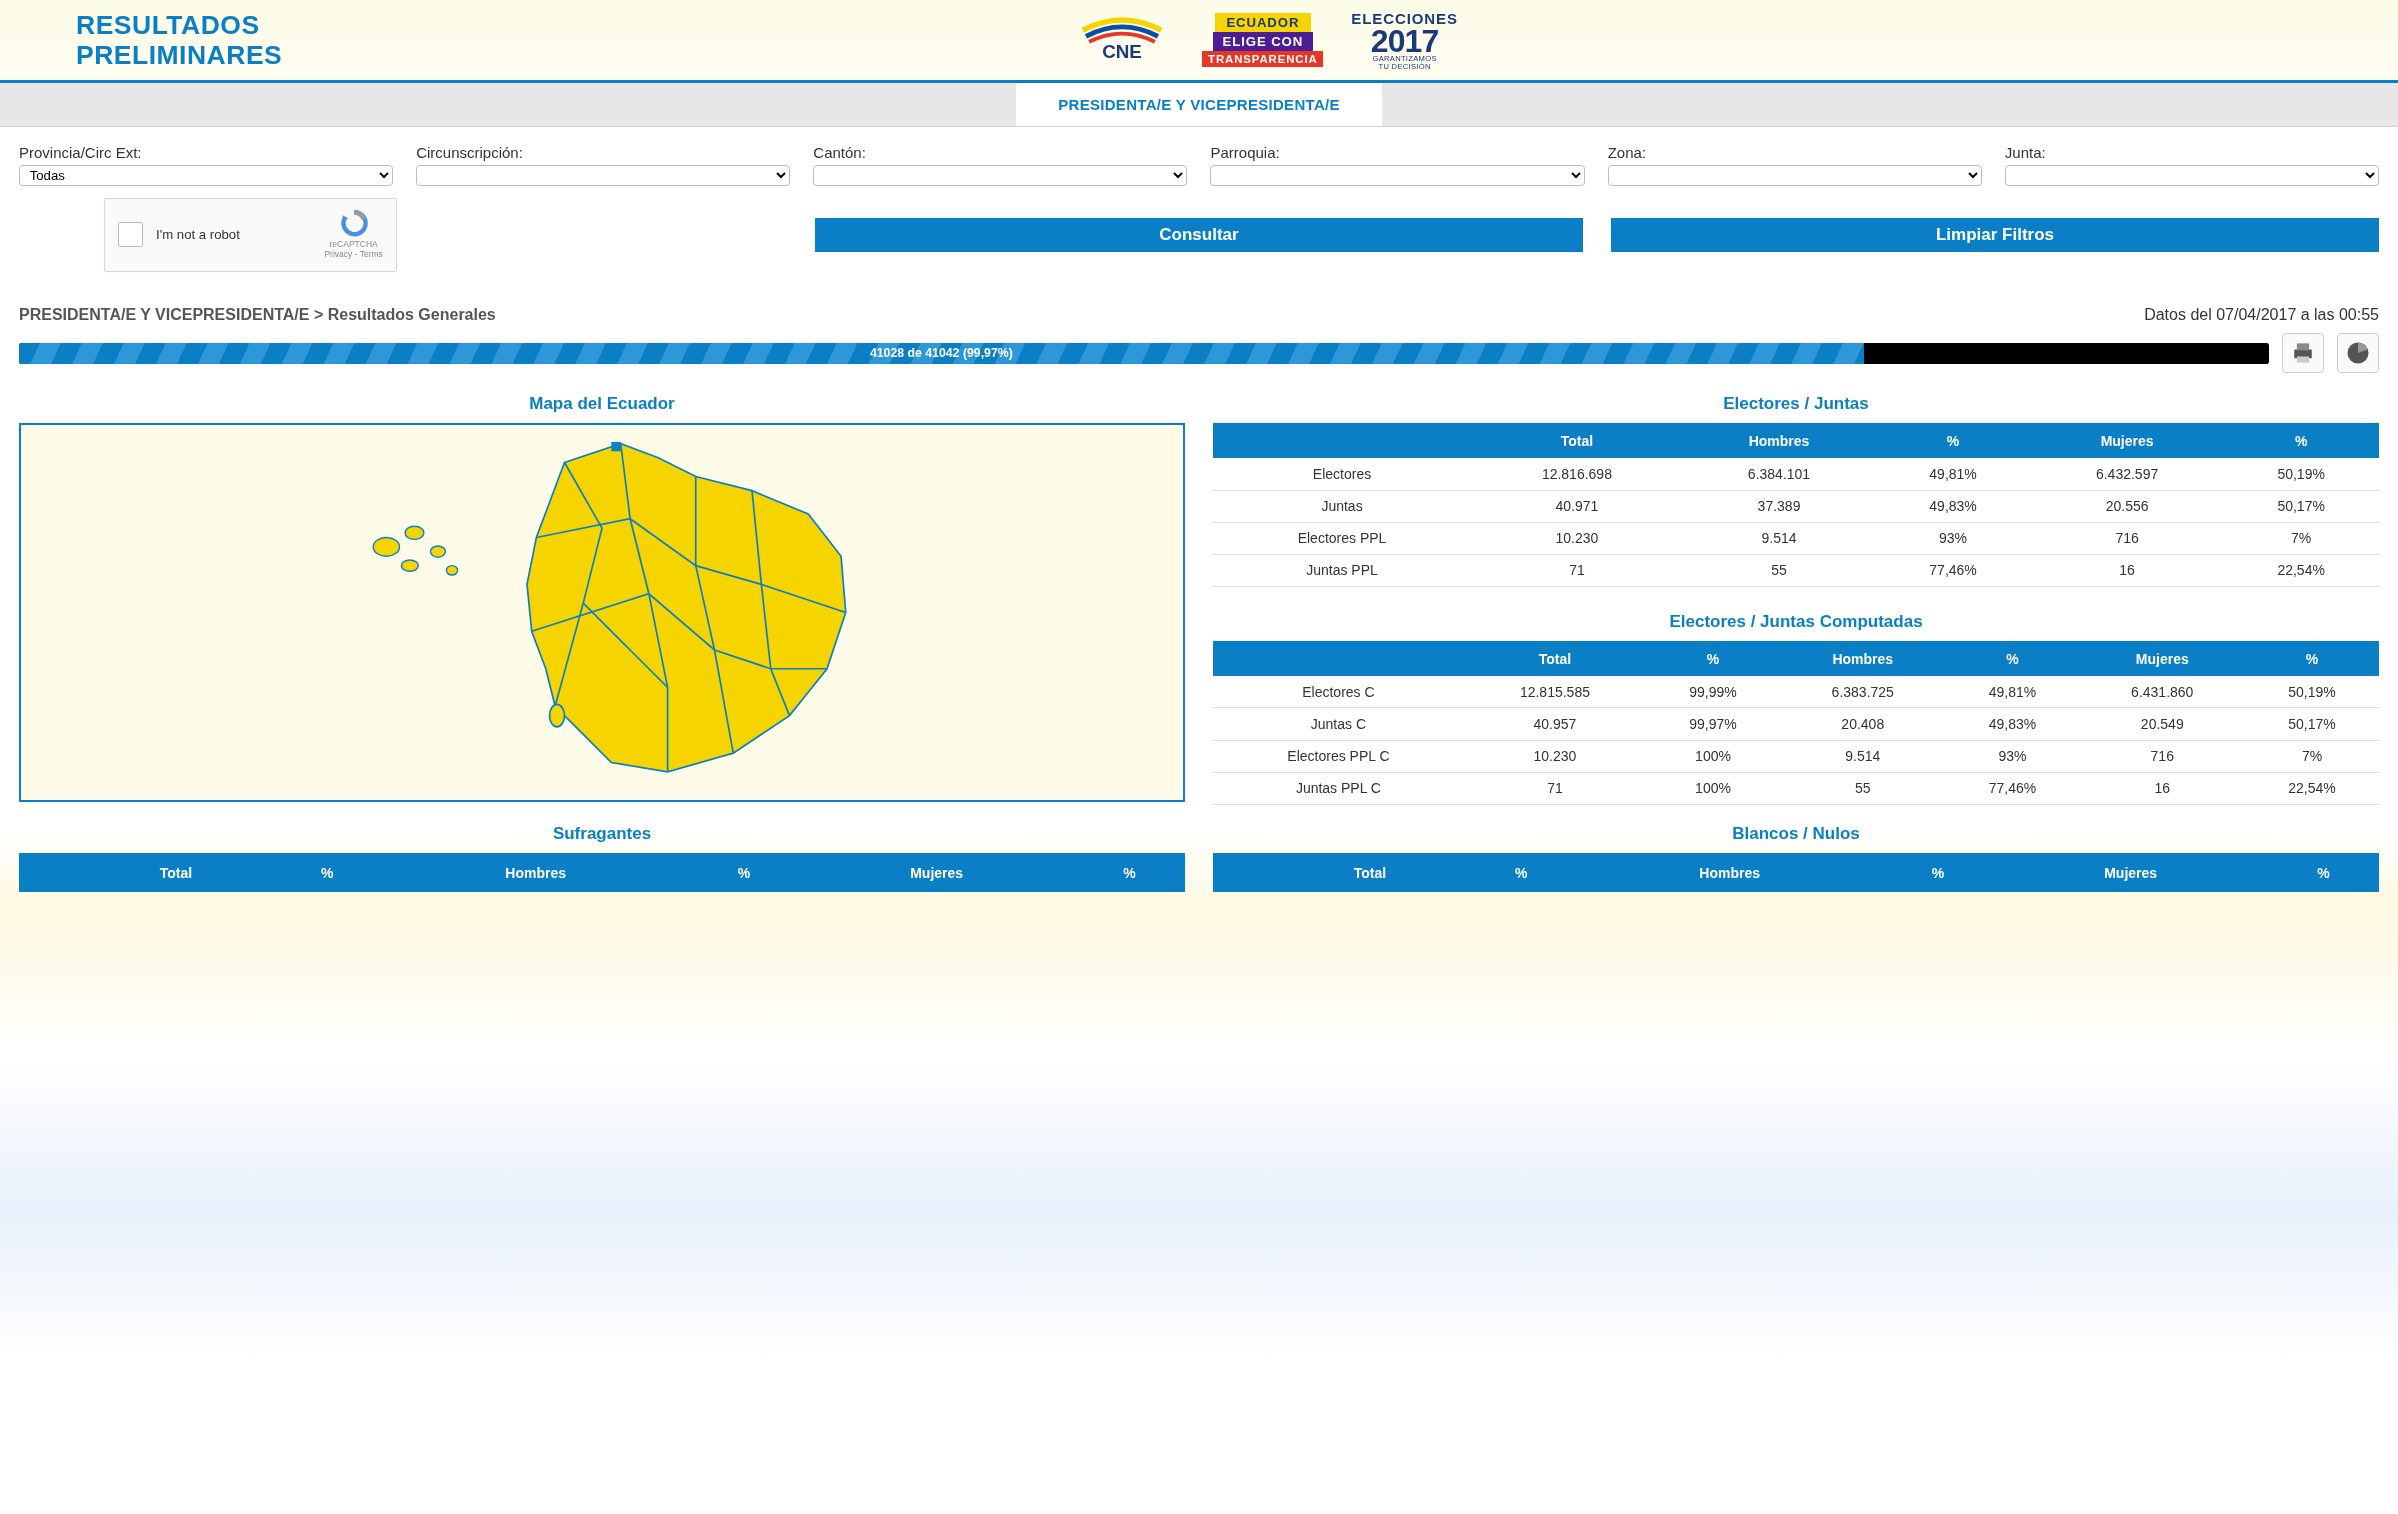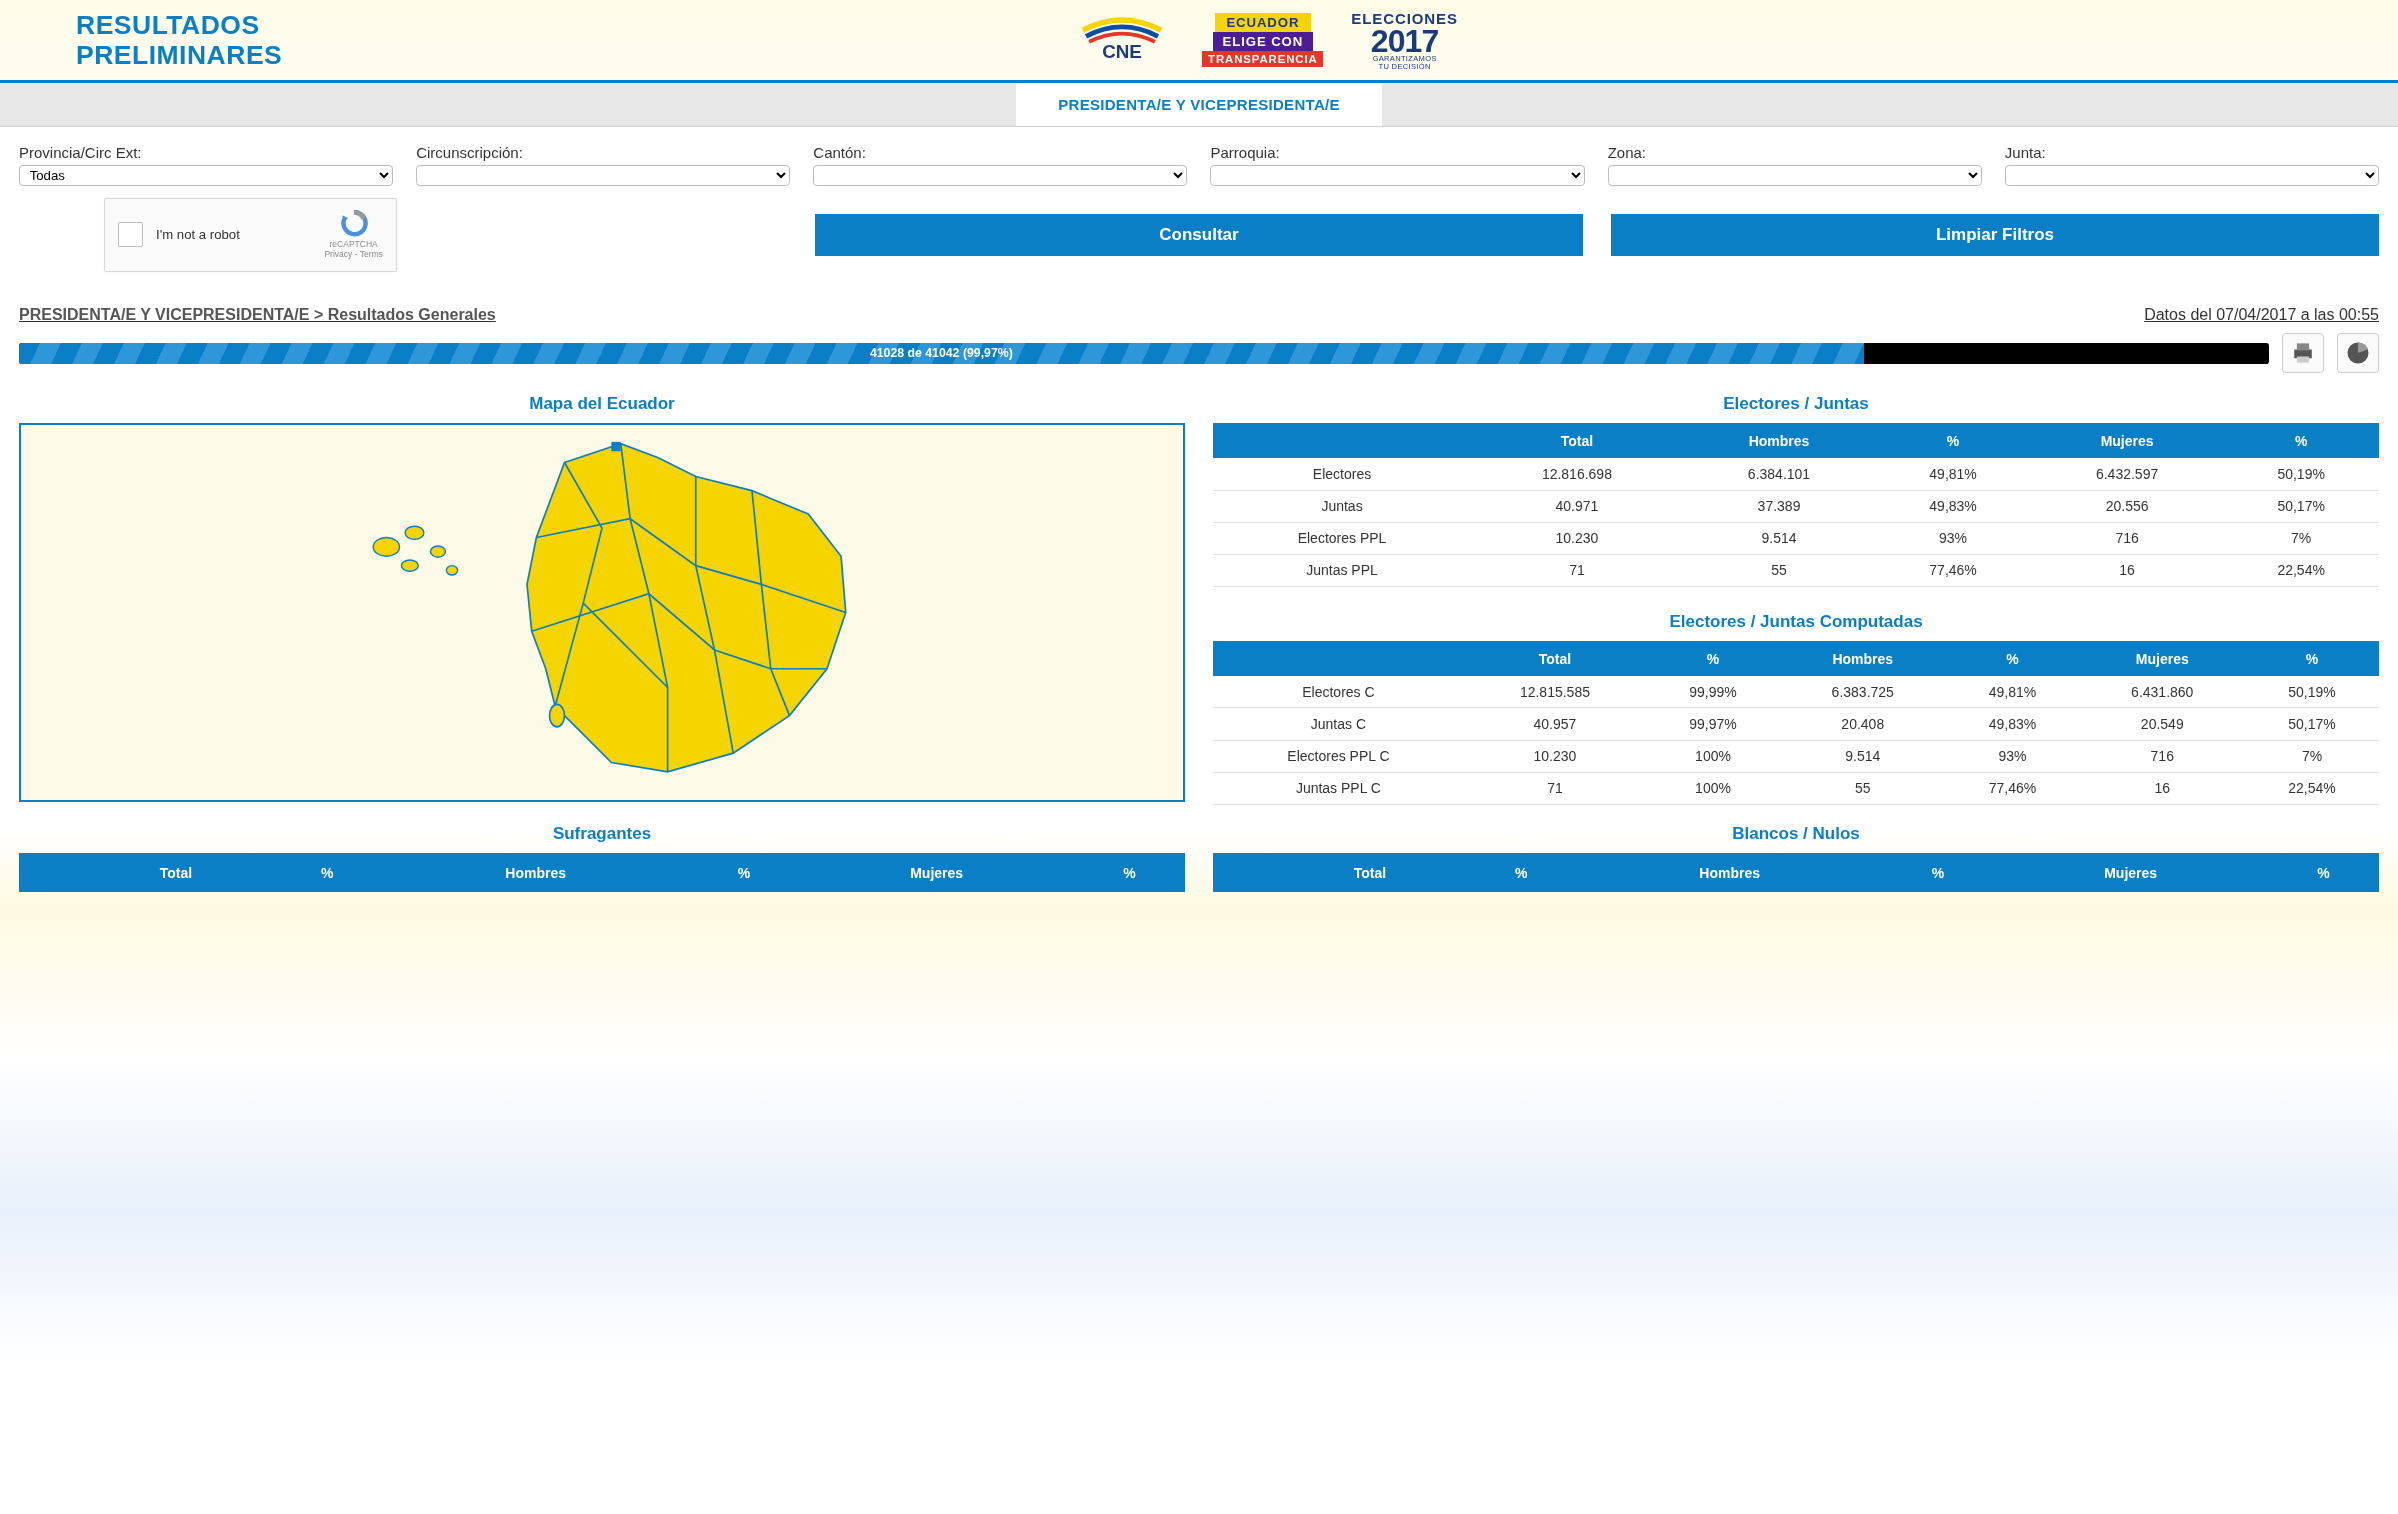--- a/index.html
+++ b/index.html
@@ -107,31 +107,30 @@
   .captcha-label { font-size:13.2px; color:#333; flex:1;}
   .captcha-logo { text-align:center; font-size:8.5px; color:#888; line-height:1.2;}
   .captcha-logo svg { width:32px;height:26.5px;display:block;margin:0 auto 1.9px auto;}
   .big-btn {
     background:#0a7fc5;
     color:#fff;
     font-size:17px;
     font-weight:bold;
     border:none;
     width:100%;
-    height:42px;
+    height:34px;
     cursor:pointer;
   }
   .breadcrumb-row {
     display:flex;
     justify-content:space-between;
     align-items:flex-start;
     padding:17px 19px 9.5px 19px;
     font-size:16px;
     color:#333;
-    text-decoration:underline;
   }
   .breadcrumb-row .bc { font-weight:bold; color:#555;}
   .progress-row {
     display:flex;
     align-items:center;
     padding:0 19px 7.6px 19px;
     gap:13.2px;
   }
   .progress-outer {
     flex:1;

